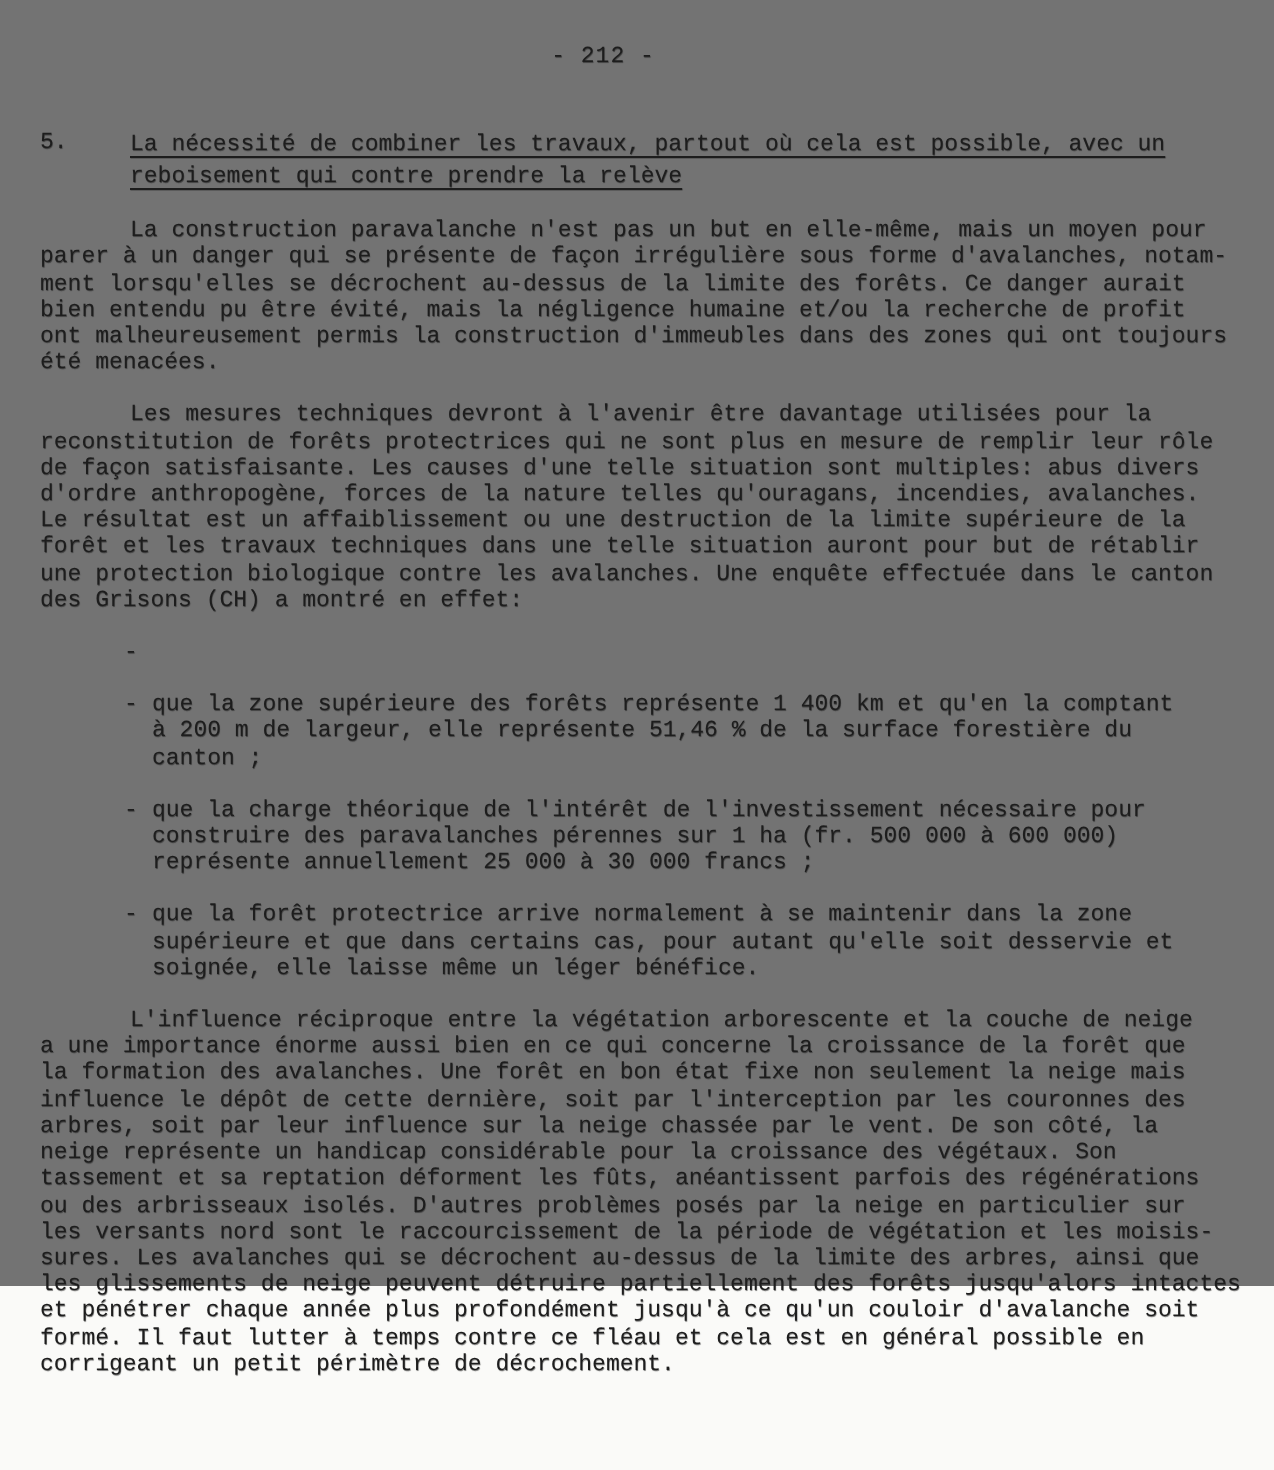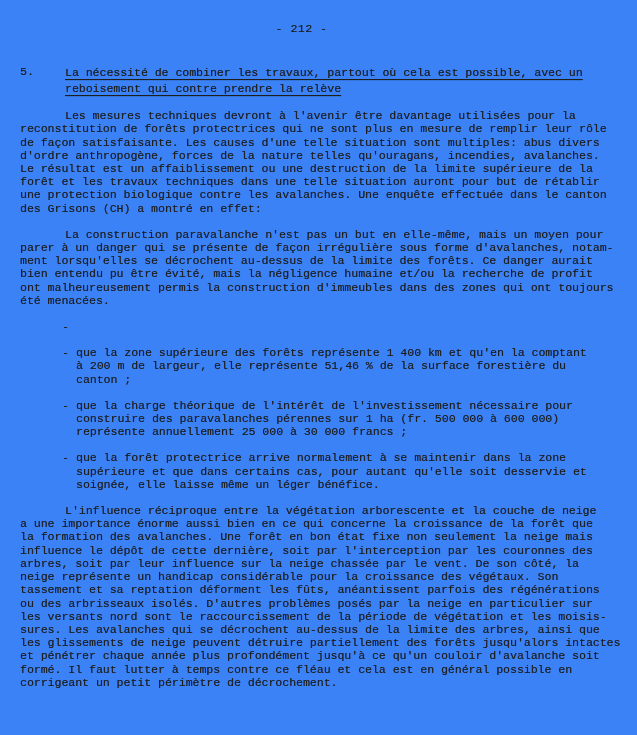--- a/index.html
+++ b/index.html
@@ -8,28 +8,28 @@
     background: #fafaf8;
   }
   body {
     width: 637px;
     height: 735px;
     overflow: hidden;
   }
   .page {
     box-sizing: border-box;
     width: 637px;
-    height: 735px;
+    height: 643px;
     padding: 22px 6px 0 20px;
     font-family: "Liberation Mono", "DejaVu Sans Mono", monospace;
     font-size: 11.5px;
     line-height: 13.2px;
     color: #1d1d1d;
     text-shadow: 0.25px 0.25px 0.35px rgba(30,30,30,0.55);
-    background: #3b82f6;
+    background: #737373;
   }
   .page-number {
     text-align: center;
     padding-right: 48px;
     letter-spacing: 0.5px;
   }
   .heading {
     display: flex;
     margin-top: 30px;
   }
@@ -70,35 +70,35 @@
 <div class="page">
 
   <div class="page-number">- 212 -</div>
 
   <div class="heading">
     <span class="sec-num">5.</span>
     <div class="sec-title">La nécessité de combiner les travaux, partout où cela est possible, avec un
 reboisement qui contre prendre la relève</div>
   </div>
 
+  <div class="para">La construction paravalanche n'est pas un but en elle-même, mais un moyen pour
+parer à un danger qui se présente de façon irrégulière sous forme d'avalanches, notam-
+ment lorsqu'elles se décrochent au-dessus de la limite des forêts. Ce danger aurait
+bien entendu pu être évité, mais la négligence humaine et/ou la recherche de profit
+ont malheureusement permis la construction d'immeubles dans des zones qui ont toujours
+été menacées.</div>
+
   <div class="para">Les mesures techniques devront à l'avenir être davantage utilisées pour la
 reconstitution de forêts protectrices qui ne sont plus en mesure de remplir leur rôle
 de façon satisfaisante. Les causes d'une telle situation sont multiples: abus divers
 d'ordre anthropogène, forces de la nature telles qu'ouragans, incendies, avalanches.
 Le résultat est un affaiblissement ou une destruction de la limite supérieure de la
 forêt et les travaux techniques dans une telle situation auront pour but de rétablir
 une protection biologique contre les avalanches. Une enquête effectuée dans le canton
 des Grisons (CH) a montré en effet:</div>
-
-  <div class="para">La construction paravalanche n'est pas un but en elle-même, mais un moyen pour
-parer à un danger qui se présente de façon irrégulière sous forme d'avalanches, notam-
-ment lorsqu'elles se décrochent au-dessus de la limite des forêts. Ce danger aurait
-bien entendu pu être évité, mais la négligence humaine et/ou la recherche de profit
-ont malheureusement permis la construction d'immeubles dans des zones qui ont toujours
-été menacées.</div>
 
   <div class="list">
 
     <div class="list-item">
       <span class="dash">-</span>
     </div>
 
     <div class="list-item">
       <span class="dash">-</span>
       <div class="li-text">que la zone supérieure des forêts représente 1 400 km et qu'en la comptant

